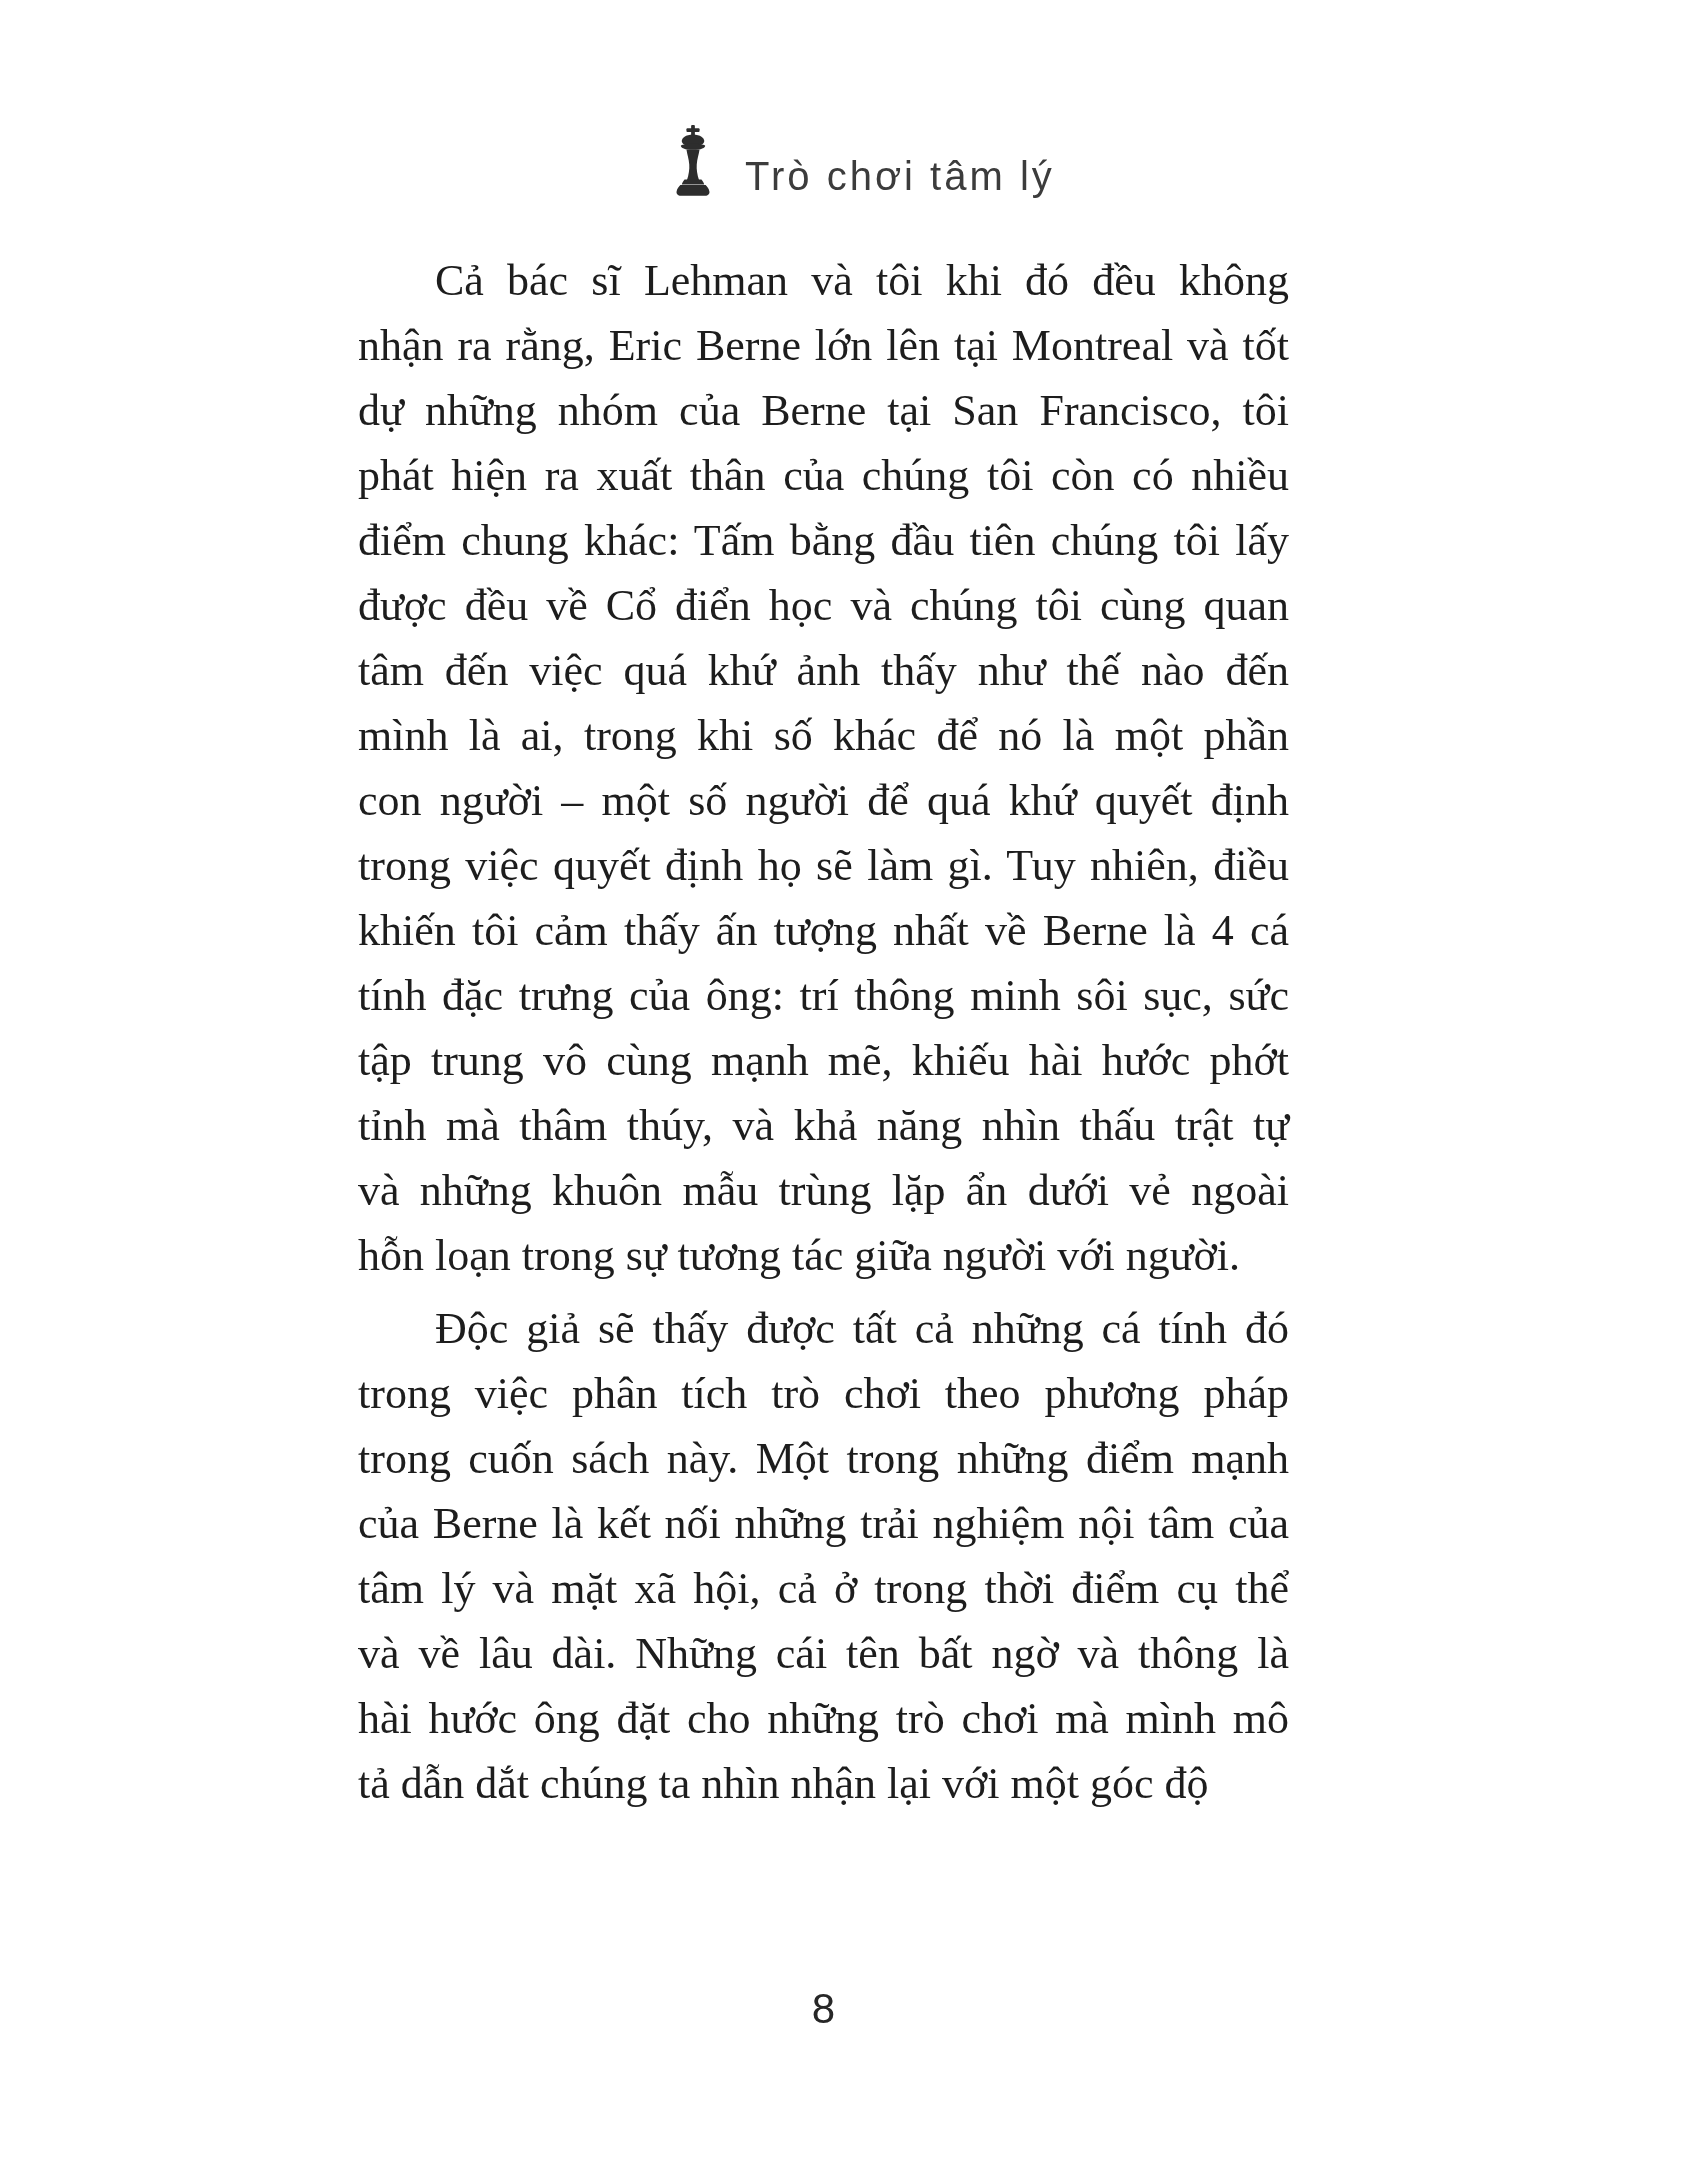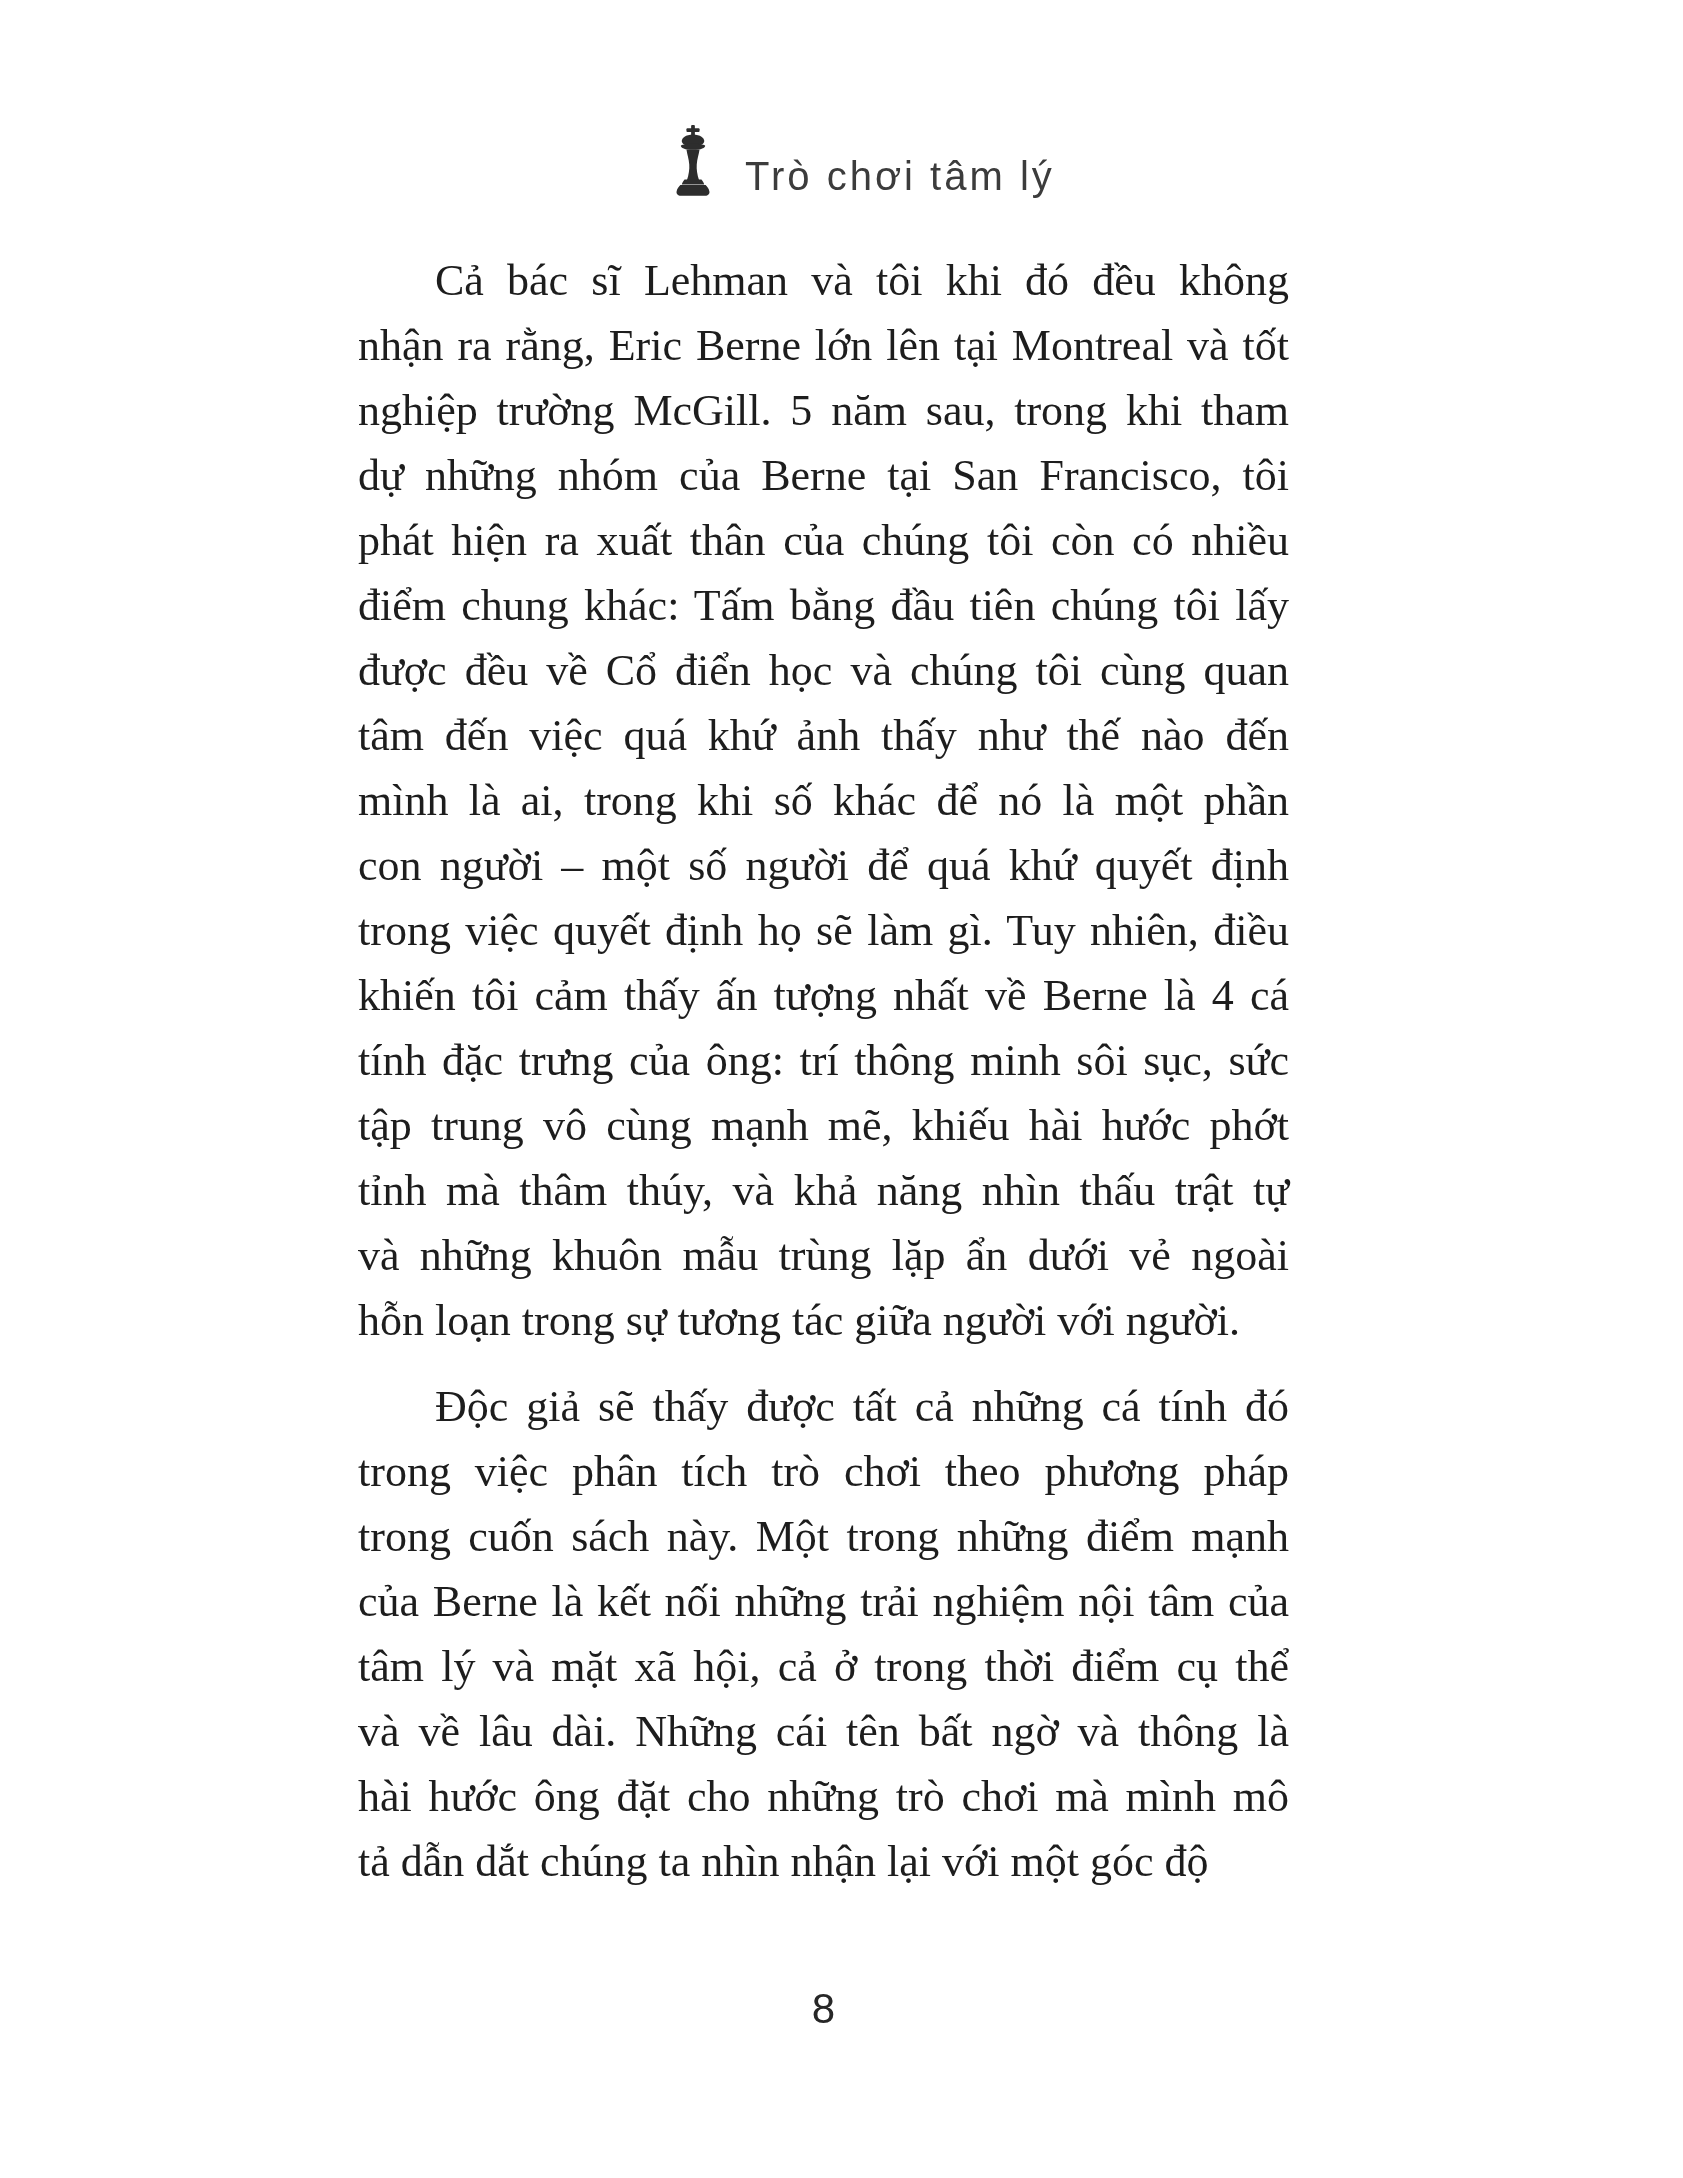--- a/index.html
+++ b/index.html
@@ -41,21 +41,21 @@
   .content {
     position: absolute;
     left: 358px;
     top: 248px;
     width: 931px;
     font-size: 44px;
     line-height: 65px;
     color: #1d1d1d;
   }
   .paragraph + .paragraph {
-    margin-top: 21px;
+    margin-top: 8px;
   }
   .line {
     text-align: justify;
     text-align-last: justify;
     white-space: normal;
   }
   .line.first {
     text-indent: 77px;
   }
   .line.last {
@@ -95,21 +95,20 @@
         <path d="M6.5 64 L33.5 64 C35.5 66 37 68 37.5 71 C38 73.5 36 75.5 33 75.5 L7 75.5 C4 75.5 2 73.5 2.5 71 C3 68 4.5 66 6.5 64 Z"></path>
       </g>
     </svg>
     <div class="running-title">Trò chơi tâm lý</div>
   </div>
 
   <div class="content">
       <div class="paragraph">
         <div class="line first">Cả bác sĩ Lehman và tôi khi đó đều không</div>
         <div class="line">nhận ra rằng, Eric Berne lớn lên tại Montreal và tốt</div>
-        <div class="line">nghiệp trường McGill. 5 năm sau, trong khi tham</div>
         <div class="line">dự những nhóm của Berne tại San Francisco, tôi</div>
         <div class="line">phát hiện ra xuất thân của chúng tôi còn có nhiều</div>
         <div class="line">điểm chung khác: Tấm bằng đầu tiên chúng tôi lấy</div>
         <div class="line">được đều về Cổ điển học và chúng tôi cùng quan</div>
         <div class="line">tâm đến việc quá khứ ảnh thấy như thế nào đến</div>
         <div class="line">mình là ai, trong khi số khác để nó là một phần</div>
         <div class="line">con người – một số người để quá khứ quyết định</div>
         <div class="line">trong việc quyết định họ sẽ làm gì. Tuy nhiên, điều</div>
         <div class="line">khiến tôi cảm thấy ấn tượng nhất về Berne là 4 cá</div>
         <div class="line">tính đặc trưng của ông: trí thông minh sôi sục, sức</div>

